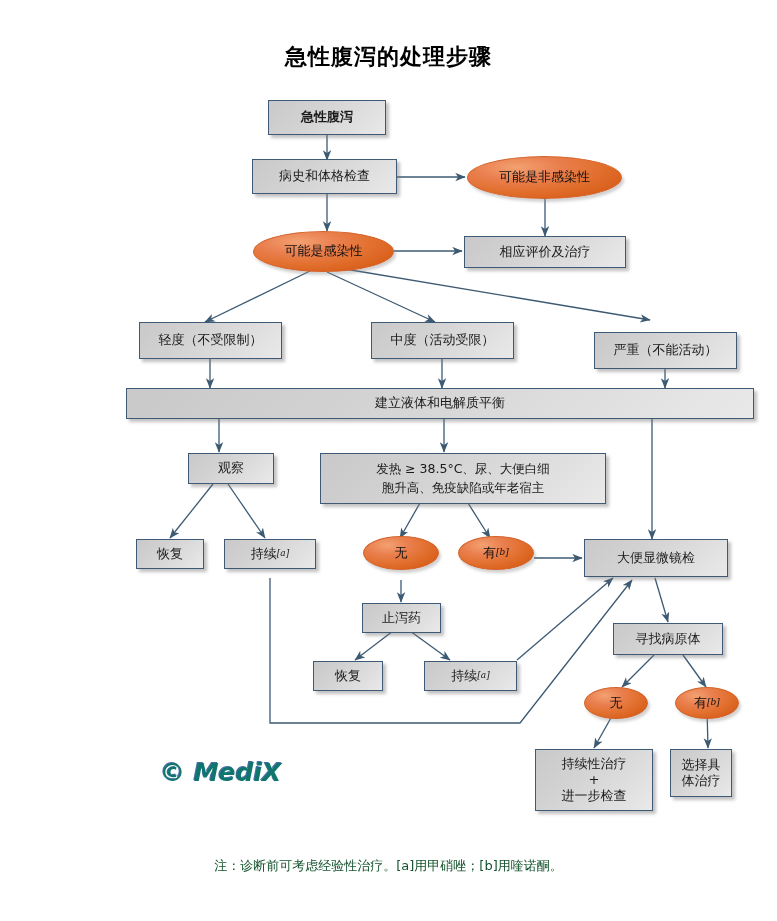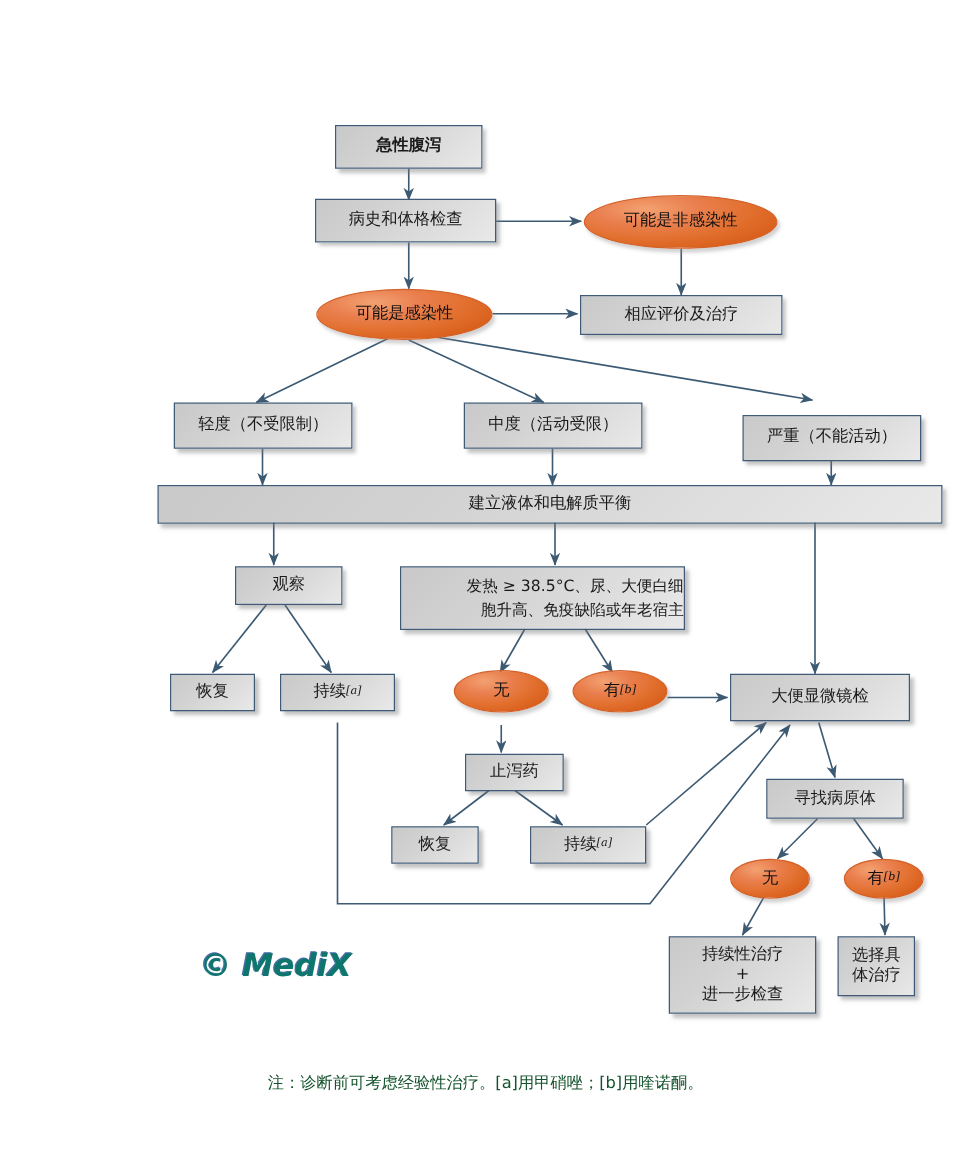--- a/index.html
+++ b/index.html
@@ -94,20 +94,21 @@
     color: #14532d;
     font-family: "DejaVu Sans", "Liberation Sans", sans-serif;
   }
   .fever-box { font-size: 12.5px; line-height: 1.45; }
 </style>
 </head>
 <body>
 
 <div id="page">
 
+  <div id="title">急性腹泻的处理步骤</div>
 
   <svg id="svg-connectors" viewBox="0 0 777 921">
     <defs>
       <marker id="ah" markerWidth="9" markerHeight="9" refX="7.5" refY="3.2" orient="auto" markerUnits="strokeWidth">
         <path d="M0,0 L8,3.2 L0,6.4 L2.2,3.2 z" fill="#3d5a73"></path>
       </marker>
     </defs>
     <g stroke="#3d5a73" stroke-width="1.3" fill="none" marker-end="url(#ah)">
 
       <path d="M327,135 L327,160"></path>
@@ -203,21 +204,21 @@
   </div>
 
   <div class="node box wide-bar" style="left:126px; top:388px; width:628px; height:31px;">
     <span>建立液体和电解质平衡</span>
   </div>
 
   <div class="node box" style="left:188px; top:453px; width:86px; height:31px;">
     <span>观察</span>
   </div>
 
-  <div class="node box fever-box" style="left:320px; top:453px; width:228px; height:51px; flex-direction:column;align-items:flex-end;">
+  <div class="node box fever-box" style="left:320px; top:453px; width:286px; height:51px; flex-direction:column;">
     <span>发热 ≥ 38.5°C、尿、大便白细</span>
     <span>胞升高、免疫缺陷或年老宿主</span>
   </div>
 
   <div class="node box" style="left:136px; top:539px; width:68px; height:30px;">
     <span>恢复</span>
   </div>
 
   <div class="node box" style="left:224px; top:539px; width:92px; height:30px;">
     <span>持续</span><sup class="fn">[a]</sup>
@@ -228,21 +229,21 @@
   </div>
 
   <div class="node ellipse" style="left:458px; top:536px; width:76px; height:34px;">
     <span>有</span><sup class="fn">[b]</sup>
   </div>
 
   <div class="node box" style="left:584px; top:539px; width:144px; height:38px;">
     <span>大便显微镜检</span>
   </div>
 
-  <div class="node box" style="left:372px; top:603px; width:79px; height:30px;">
+  <div class="node box" style="left:362px; top:603px; width:79px; height:30px;">
     <span>止泻药</span>
   </div>
 
   <div class="node box" style="left:613px; top:623px; width:110px; height:32px;">
     <span>寻找病原体</span>
   </div>
 
   <div class="node box" style="left:313px; top:661px; width:70px; height:30px;">
     <span>恢复</span>
   </div>

